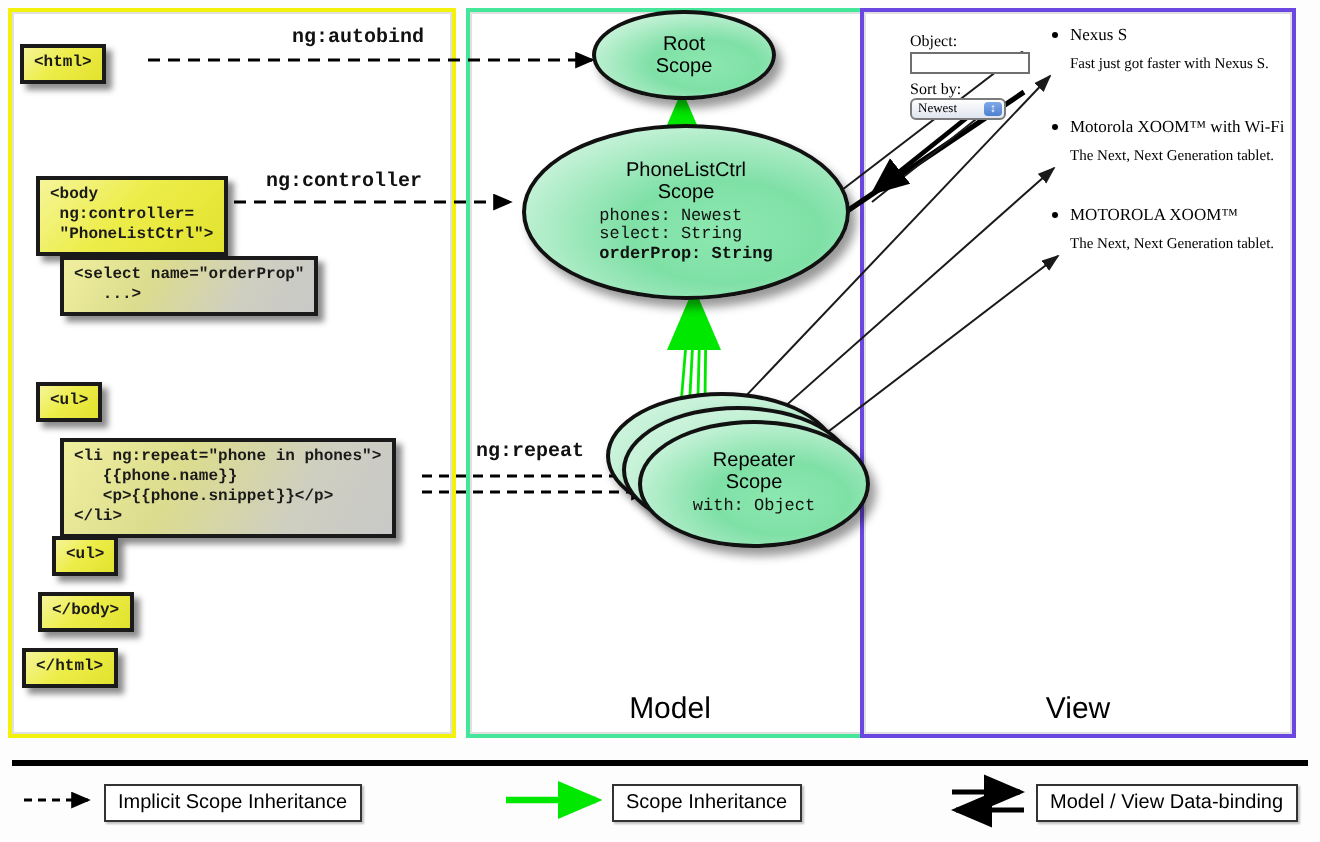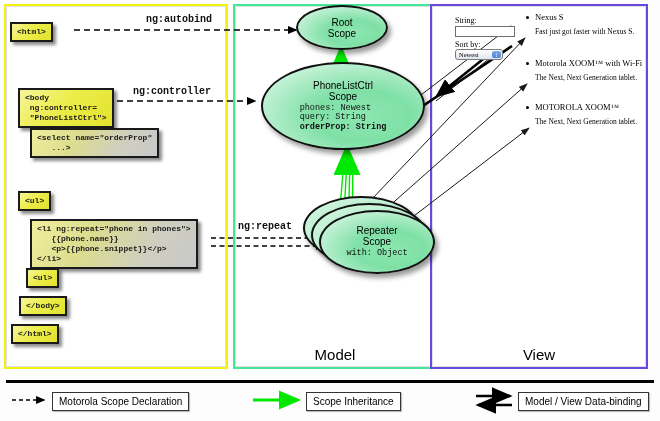--- a/index.html
+++ b/index.html
@@ -285,37 +285,37 @@
   <div class="scope" id="scope-root" style="left:296px; top:5px; width:92px; height:45px;">
     <div class="title">Root</div>
     <div class="title">Scope</div>
   </div>
 
   <div class="scope" id="scope-phonelistctrl" style="left:261px; top:62px; width:164px; height:88px;">
     <div class="title">PhoneListCtrl</div>
     <div class="title">Scope</div>
     <div class="props">
       <div>phones: Newest</div>
-      <div>query: String</div>
+      <div>select: String</div>
       <div class="bold">orderProp: String</div>
     </div>
   </div>
 
   <div class="scope ghost" style="left:303px; top:196px; width:116px; height:64px;"></div>
   <div class="scope ghost" style="left:311px; top:203px; width:116px; height:64px;"></div>
 
   <div class="scope" id="scope-repeater" style="left:319px; top:210px; width:116px; height:64px;">
     <div class="title">Repeater</div>
     <div class="title">Scope</div>
     <div class="props">
       <div>with: Object</div>
     </div>
   </div>
 
-  <div class="view-label" style="left:455px; top:16px;">String:</div>
+  <div class="view-label" style="left:455px; top:16px;">Object:</div>
   <div class="view-input" style="left:455px; top:26px; width:60px; height:11px;"></div>
 
   <div class="view-label" style="left:455px; top:40px;">Sort by:</div>
   <div class="view-select" style="left:455px; top:49px; width:48px; height:11px;">
     <span>Newest</span>
     <span class="arrowbox">↕</span>
   </div>
 
   <div class="phone-item" style="left:535px; top:12px;">
     <div class="phone-name"><span class="phone-bullet"></span>Nexus S</div>
@@ -327,17 +327,17 @@
     <div class="phone-snippet">The Next, Next Generation tablet.</div>
   </div>
 
   <div class="phone-item" style="left:535px; top:102px;">
     <div class="phone-name"><span class="phone-bullet"></span>MOTOROLA XOOM™</div>
     <div class="phone-snippet">The Next, Next Generation tablet.</div>
   </div>
 
   <div id="legend-rule"></div>
 
-  <div class="legend-box" style="left:52px; top:392px;">Motorola Scope Declaration</div>
+  <div class="legend-box" style="left:52px; top:392px;">Implicit Scope Inheritance</div>
   <div class="legend-box" style="left:306px; top:392px;">Scope Inheritance</div>
   <div class="legend-box" style="left:518px; top:392px;">Model / View Data-binding</div>
 
 </div>
 
 </body></html>

